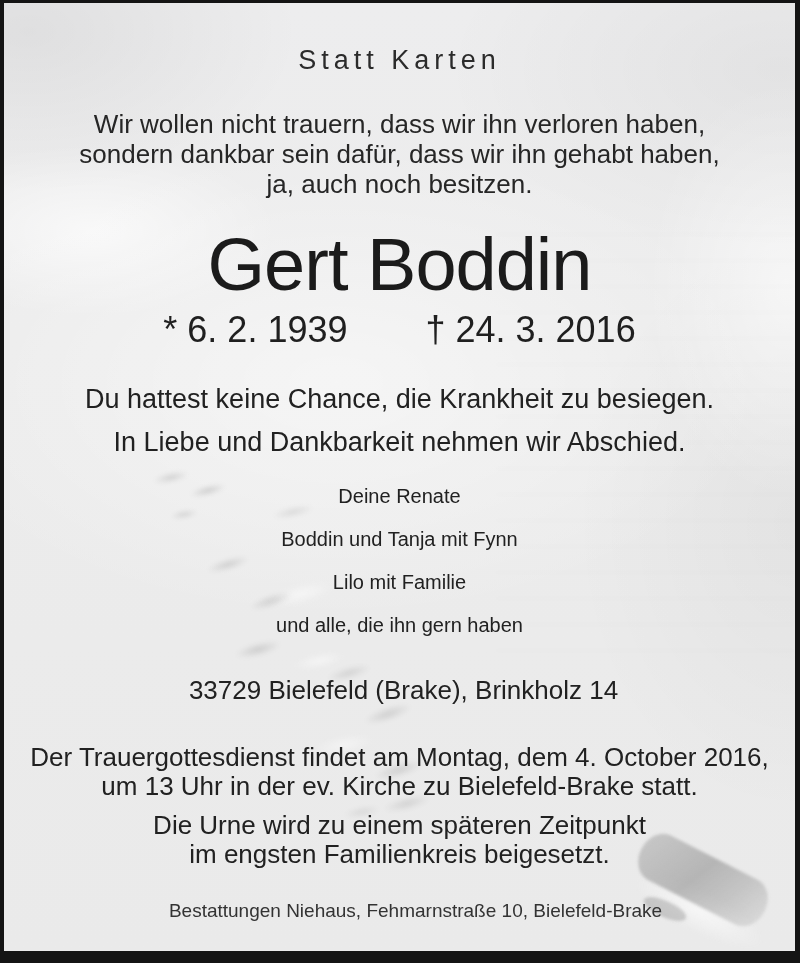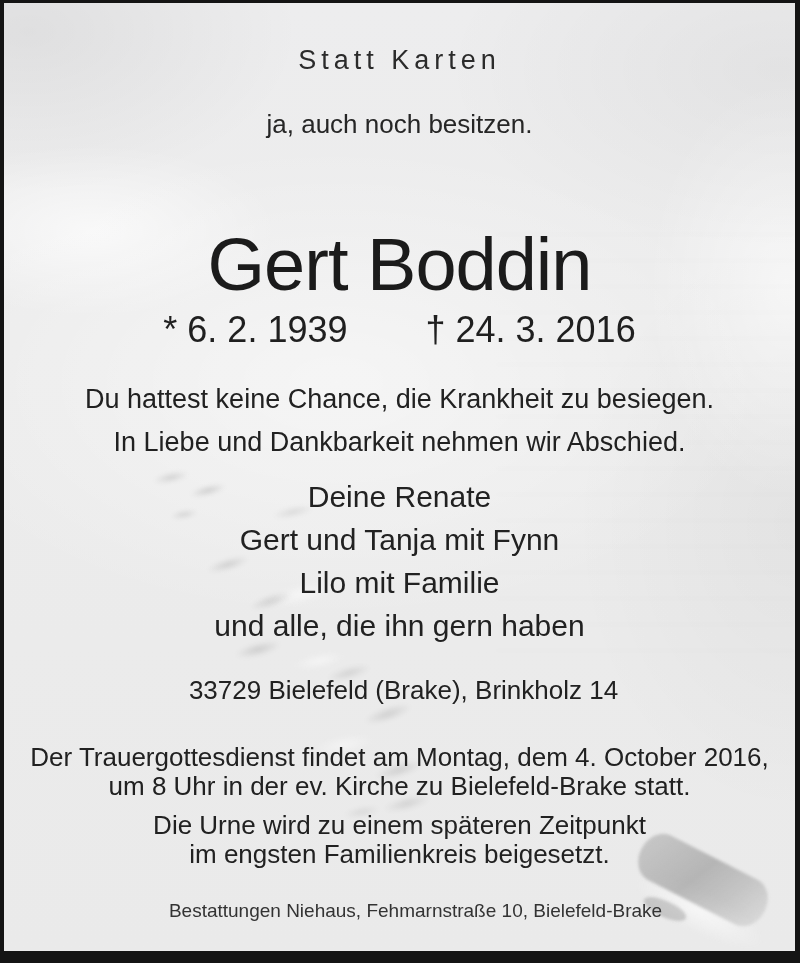--- a/index.html
+++ b/index.html
@@ -73,21 +73,21 @@
     color: #212121;
     white-space: nowrap;
   }
   .statt     { top: 42px;  font-size: 27px; line-height: 30px; letter-spacing: 5px; color: #2b2b2b; }
   .epigraph  { top: 106px; font-size: 26px; line-height: 30px; color: #262626; }
   .name      { top: 220px; font-size: 74px; line-height: 84px; letter-spacing: -1px; color: #1b1b1b; }
   .dates     { top: 310px; font-size: 36px; line-height: 34px;
                display: flex; justify-content: center; gap: 78px; color: #1f1f1f; }
   .farewell1 { top: 380px; font-size: 27px; line-height: 32px; }
   .farewell2 { top: 423px; font-size: 27px; line-height: 32px; }
-  .mourners  { top: 472px; font-size: 30px; line-height: 43px; }
+  .mourners  { top: 472px; font-size: 20px; line-height: 43px; }
   .address   { top: 672px; font-size: 26px; line-height: 30px; margin-left: 8px; }
   .service   { top: 740px; font-size: 26px; line-height: 29px; }
   .urn       { top: 808px; font-size: 26px; line-height: 29px; }
   .funeral   { top: 897px; font-size: 19px; line-height: 22px; color: #333333; padding-left: 32px; }
 </style>
 </head>
 <body>
 
 <div class="page">
   <div class="paper">
@@ -110,45 +110,47 @@
     <div class="fp" style="left:372px; top:792px; width:62px; height:17px; transform:rotate(-14deg); opacity:.40;"></div>
     <div class="fp" style="left:334px; top:802px; width:48px; height:14px; transform:rotate(-10deg); opacity:.30;"></div>
 
     <div class="hl" style="left:600px; top:880px; width:190px; height:56px; transform:rotate(27deg); opacity:.8;"></div>
     <div class="shoe"></div>
     <div class="shoe-heel"></div>
 
     <div class="tb statt">Statt Karten</div>
 
     <div class="tb epigraph">
+      <div>Wir wollen nicht trauern, dass wir ihn verloren haben,</div>
+      <div>sondern dankbar sein dafür, dass wir ihn gehabt haben,</div>
       <div>ja, auch noch besitzen.</div>
     </div>
 
     <div class="tb name">Gert Boddin</div>
 
     <div class="tb dates">
       <span>* 6. 2. 1939</span>
       <span>† 24. 3. 2016</span>
     </div>
 
     <div class="tb farewell1">Du hattest keine Chance, die Krankheit zu besiegen.</div>
     <div class="tb farewell2">In Liebe und Dankbarkeit nehmen wir Abschied.</div>
 
     <div class="tb mourners">
       <div>Deine Renate</div>
-      <div>Gert und Tanja mit Fynn</div>
+      <div>Boddin und Tanja mit Fynn</div>
       <div>Lilo mit Familie</div>
       <div>und alle, die ihn gern haben</div>
     </div>
 
     <div class="tb address">33729 Bielefeld (Brake), Brinkholz 14</div>
 
     <div class="tb service">
       <div>Der Trauergottesdienst findet am Montag, dem 4. October 2016,</div>
-      <div>um 8 Uhr in der ev. Kirche zu Bielefeld-Brake statt.</div>
+      <div>um 13 Uhr in der ev. Kirche zu Bielefeld-Brake statt.</div>
     </div>
 
     <div class="tb urn">
       <div>Die Urne wird zu einem späteren Zeitpunkt</div>
       <div>im engsten Familienkreis beigesetzt.</div>
     </div>
 
     <div class="tb funeral">Bestattungen Niehaus, Fehmarnstraße 10, Bielefeld-Brake</div>
 
   </div>

